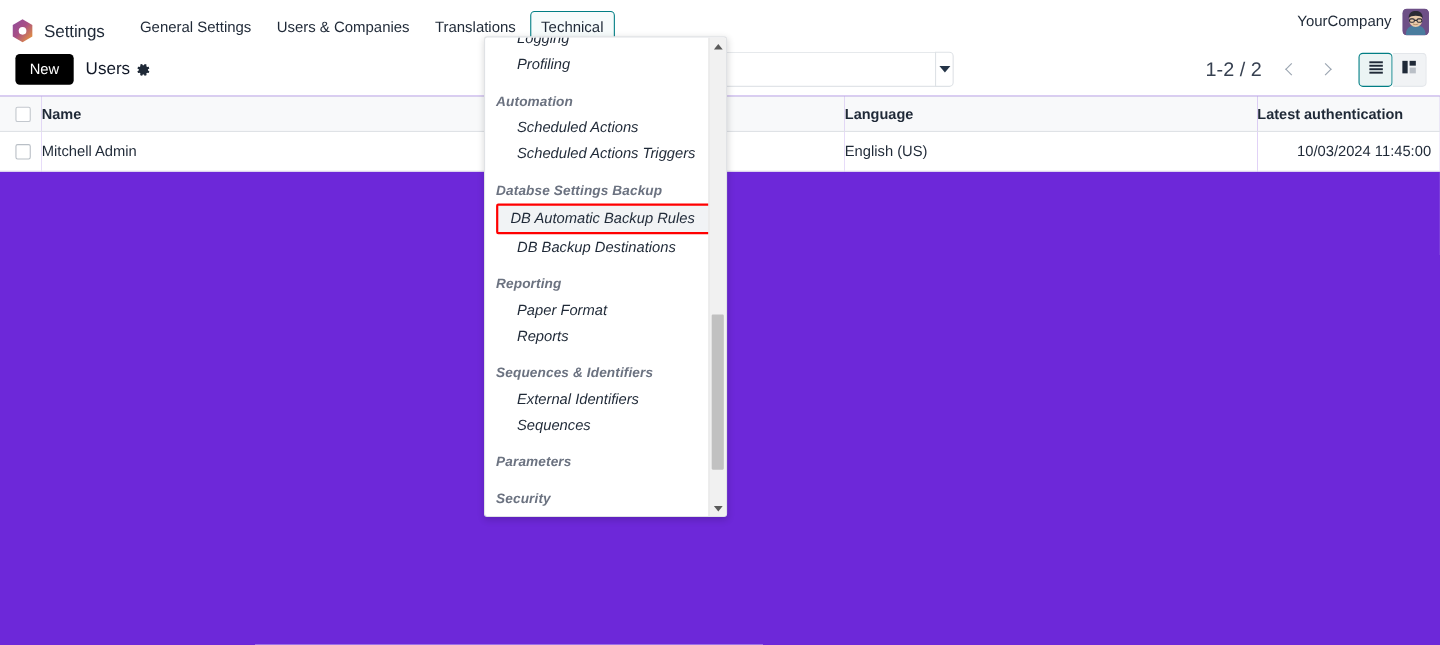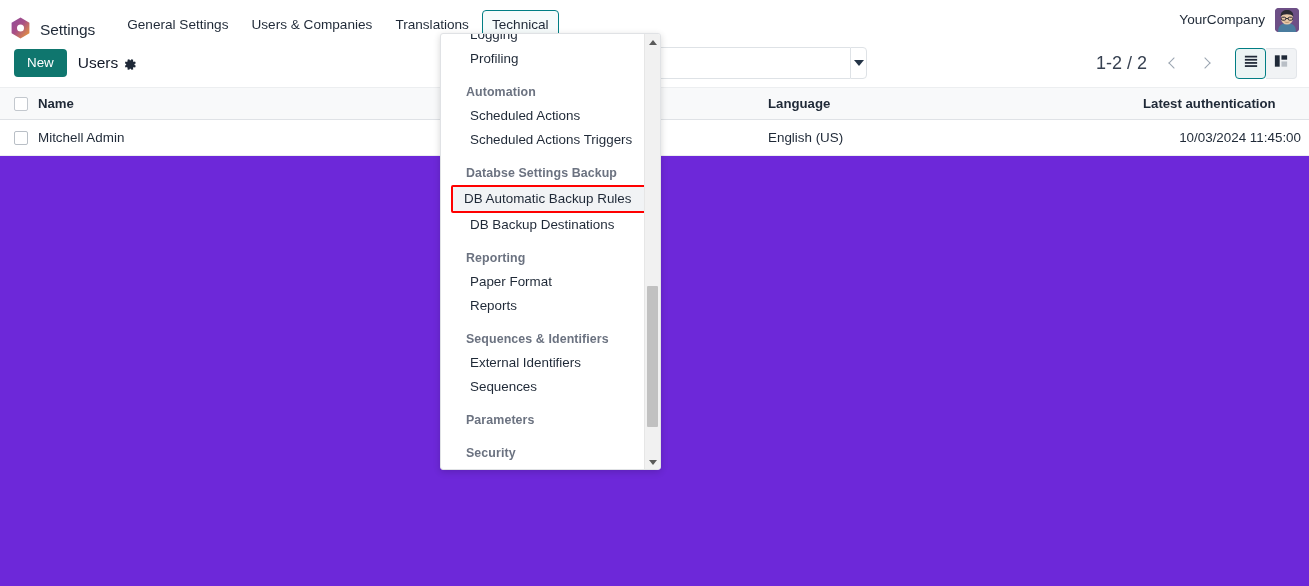--- a/index.html
+++ b/index.html
@@ -56,21 +56,21 @@
   
   .control-panel {
     position: absolute; top: 39px; left: 0;
     width: 1309px; height: 48px;
     background: #ffffff;
     display: flex; align-items: center;
     border-bottom: 1px solid #ffffff;
   }
   .btn-new {
     margin-left: 14px;
-    background: #0f766e; color: #ffffff;
+    background: #000000; color: #ffffff;
     font-size: 13.4px; font-weight: 500;
     padding: 5px 13px; border: none; border-radius: 4px;
     cursor: pointer; line-height: 18px;
   }
   .breadcrumb {
     margin-left: 11px;
     font-size: 15.5px; color: #111827; font-weight: 400;
     display: flex; align-items: center; gap: 6px;
   }
   .gear-ico { display:inline-block; width:13px; height:13px; position:relative; top:1px; }
@@ -175,25 +175,25 @@
     box-shadow: 0 2px 7px rgba(0,0,0,0.16);
     z-index: 40;
     overflow: hidden;
   }
   .dd-viewport {
     position: absolute; left: 0; top: 0;
     width: 205px; height: 437px;
     overflow: hidden;
   }
   .dd-inner {
-    position: absolute; left: 0; top: -11px; width: 205px;
+    position: absolute; left: 0; top: -11px; width: 205px; font-style: italic;
   }
   .dd-header {
     font-size: 12.4px; font-weight: 700; color: #6b7280;
-    padding: 4px 0 3px 25px; line-height: 17px;
+    padding: 4px 0 3px 10px; line-height: 17px;
     letter-spacing: 0.1px;
   }
   .dd-item {
     font-size: 13.4px; color: #1f2937;
     padding: 3px 0 3px 29px; line-height: 18px;
     cursor: pointer; white-space: nowrap;
   }
   .dd-gap { height: 9px; }
   .dd-item.highlighted {
     background: #f1f3f5;

